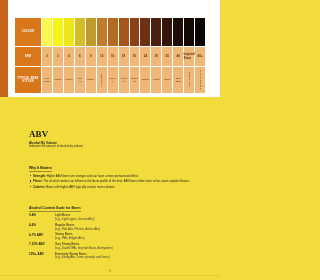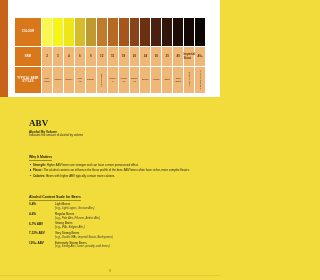--- a/index.html
+++ b/index.html
@@ -57,21 +57,21 @@
   .styletxt{
     color:#4a2b0d;font-size:2.4px;line-height:1.3;text-align:center;
     word-break:break-word;overflow:hidden;
   }
   .styletxt.vert{
     writing-mode:vertical-rl;transform:rotate(180deg);
     text-align:left;max-height:26px;
   }
 
   
-  .content{position:absolute;left:29px;top:119px;width:165px;}
+  .content{position:absolute;left:29px;top:130px;width:165px;}
 
   .h1{
     font-family:"Liberation Serif", serif;
     font-size:9px;font-weight:bold;color:#1a1a1a;line-height:1;
     margin:0 0 1.5px 0;letter-spacing:.1px;
   }
   .sub{font-size:3.1px;font-weight:bold;color:#1a1a1a;line-height:1.35;margin:0;}
   .subtle{font-size:2.9px;color:#2b2b2b;line-height:1.35;margin:0 0 6px 0;}
 
   .h2{

